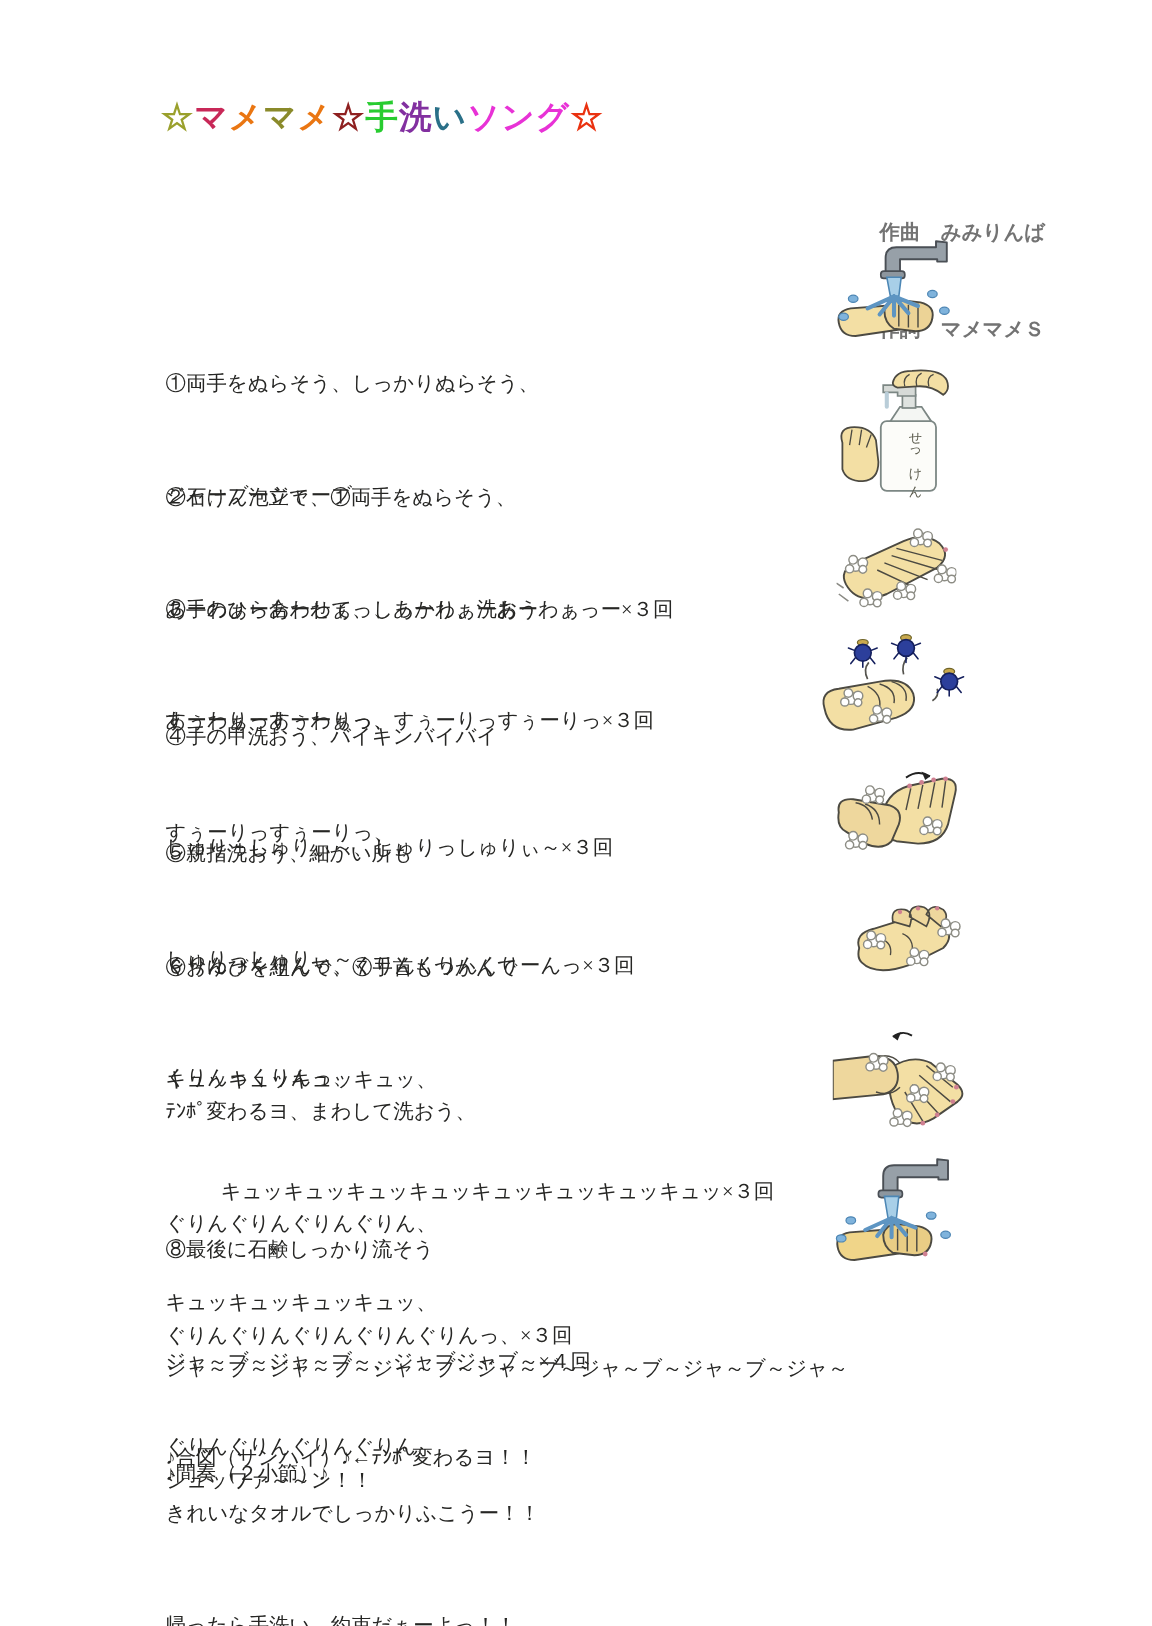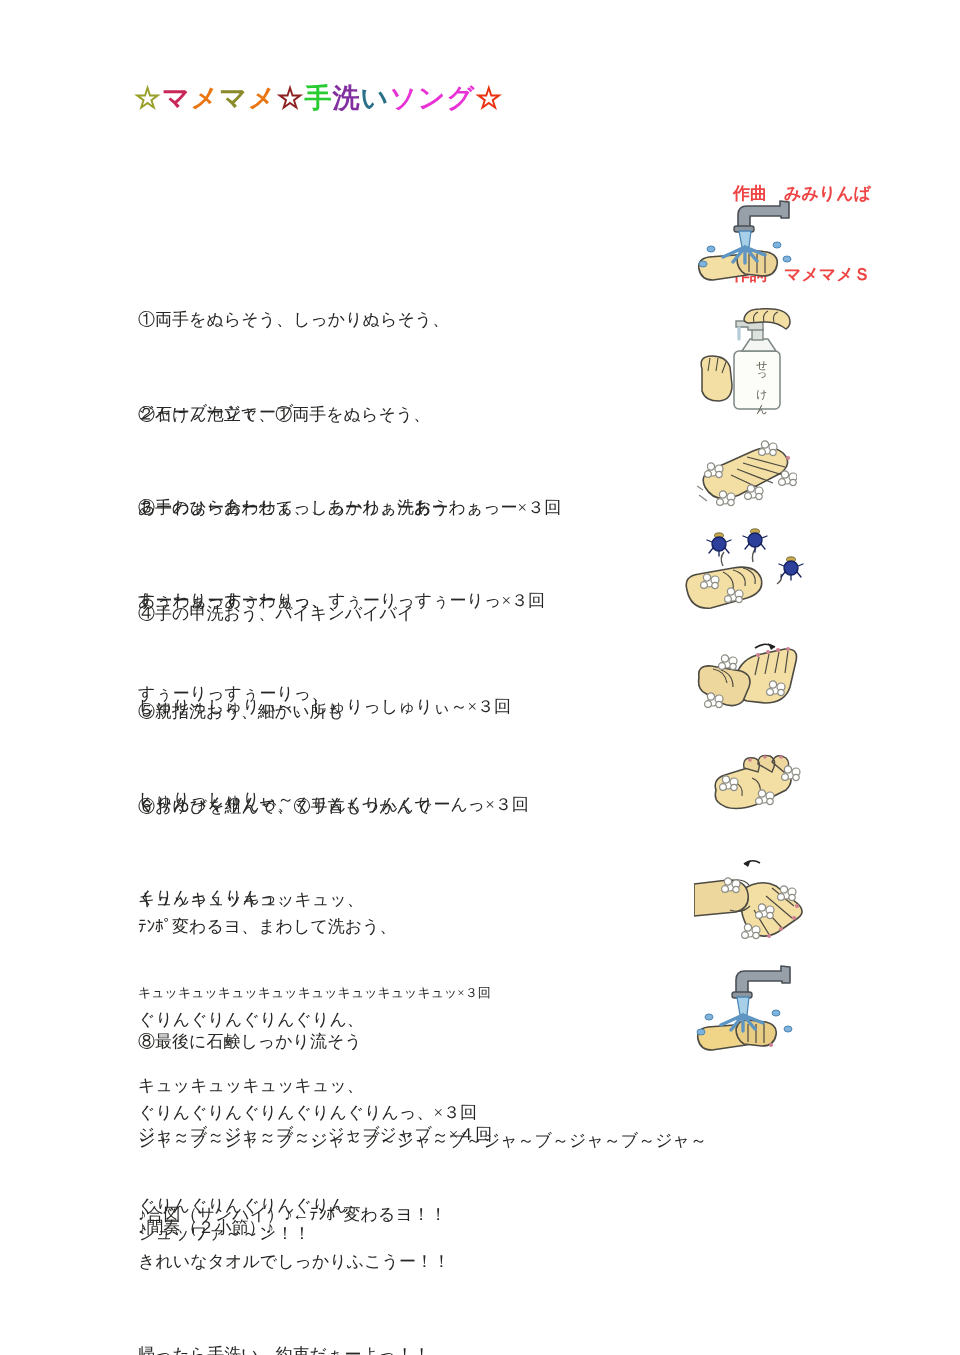--- a/index.html
+++ b/index.html
@@ -4,21 +4,21 @@
 <style>
   * { box-sizing: border-box; }
   html,body { margin:0; padding:0; background:#ffffff; }
   body { font-family:"Liberation Serif","DejaVu Serif",serif; }
   .sheet { position:relative; width:908px; height:1355px; background:#ffffff; overflow:hidden;font-family:Liberation Serif, serif; }
   .title { position:absolute; left:134px; top:80px; margin:0; font-size:27px; font-weight:bold;
            letter-spacing:1px; white-space:pre; }
   .credits { position:absolute; left:733px; top:126px; font-size:17px; font-weight:bold;
              line-height:27px; white-space:pre; }
   .block { position:absolute; left:138px; font-size:17px; line-height:31px; color:#262624; white-space:pre; }
-  .block .sm { font-size:13px; }
+  .block .sm { font-size:17px;margin-left:46px; }
   .illus { position:absolute; }
   .illus svg { display:block; }
   .bottle-label { position:absolute; left:62px; top:46px; writing-mode:vertical-rl;
                   font-size:11px; color:#5a5a4c; letter-spacing:2px; }
   .defs-svg { position:absolute; width:0; height:0; }
 </style>
 </head>
 <body>
 
 <div class="sheet">
@@ -38,21 +38,21 @@
         <ellipse cx="0" cy="-8.5" rx="4.5" ry="2.6" fill="#c9a94e" stroke="#6f6428" stroke-width="1"></ellipse>
         <circle cx="0" cy="0" r="7" fill="#2c3f9b" stroke="#15205e" stroke-width="1.4"></circle>
         <path d="M-6 4 L-10 9 M0 7 L0 12 M6 4 L10 9 M-7 -2 L-12 -4 M7 -2 L12 -4" stroke="#15205e" stroke-width="1.3" fill="none" stroke-linecap="round"></path>
       </g>
       <ellipse id="drop" rx="4" ry="3" fill="#7fb3dc" stroke="#4d86b4" stroke-width="1"></ellipse>
     </defs>
   </svg>
 
   <h1 class="title"><span style="color: rgb(154, 160, 44);">☆</span><span style="color: rgb(200, 40, 88);">マ</span><span style="color: rgb(234, 118, 18);">メ</span><span style="color: rgb(138, 138, 42);">マ</span><span style="color: rgb(234, 118, 18);">メ</span><span style="color: rgb(142, 32, 32);">☆</span><span style="color: rgb(40, 204, 48);">手</span><span style="color: rgb(130, 48, 160);">洗</span><span style="color: rgb(42, 112, 136);">い</span><span style="color: rgb(232, 50, 214);">ソ</span><span style="color: rgb(232, 50, 214);">ン</span><span style="color: rgb(232, 50, 214);">グ</span><span style="color: rgb(234, 50, 16);">☆</span></h1>
 
-  <div class="credits" style="color: #ef4444;">
+  <div class="credits" style="color: #737373;">
     <div>作曲　みみりんば</div>
     <div>作詞　マメマメＳ</div>
   </div>
 
 
   <div class="block" style="top:242px">
     <div>①両手をぬらそう、しっかりぬらそう、</div>
     <div>ジャーブージャーブ</div>
   </div>
 

